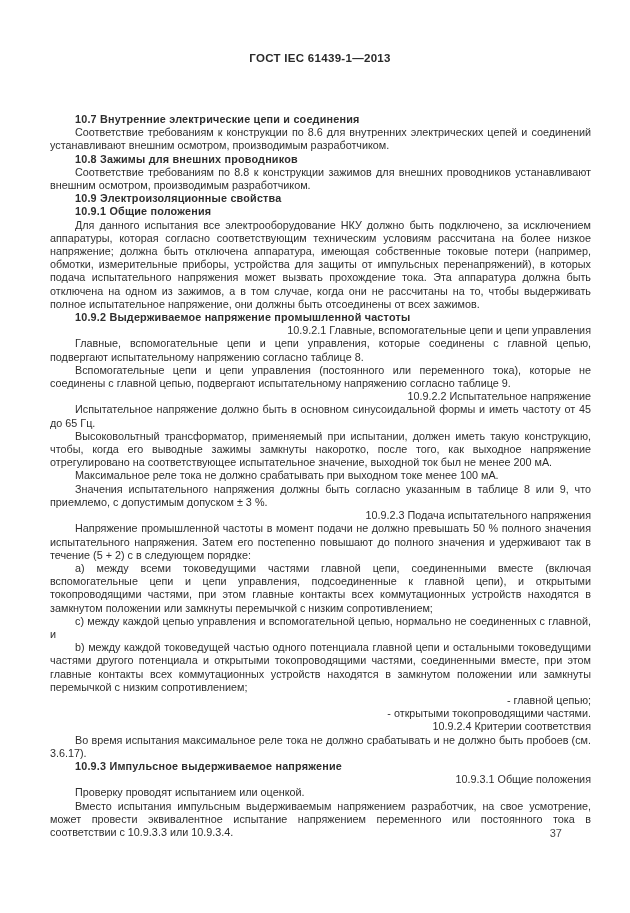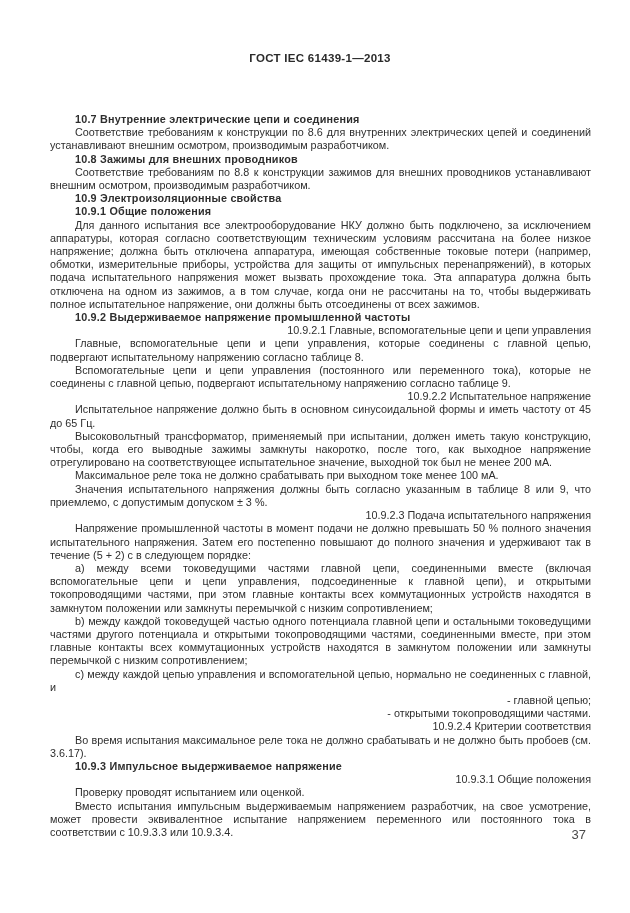--- a/index.html
+++ b/index.html
@@ -50,22 +50,22 @@
   }
   .content p.subheading {
     text-align: right;
   }
   .content p.list-item {
     text-align: right;
   }
   .page-number {
     position: absolute;
     top: 827px;
-    right: 44px;
-    font-size: 13px;
+    right: 68px;
+    font-size: 11px;
     color: #4a4a4a;
   }
 </style>
 </head>
 <body>
 
 <div class="page">
   <div class="running-header">ГОСТ IEC 61439-1—2013</div>
 
   <div class="content">
@@ -81,22 +81,22 @@
       <p class="paragraph">Главные, вспомогательные цепи и цепи управления, которые соединены с главной цепью, подвергают испытательному напряжению согласно таблице 8.</p>
       <p class="paragraph">Вспомогательные цепи и цепи управления (постоянного или переменного тока), которые не соединены с главной цепью, подвергают испытательному напряжению согласно таблице 9.</p>
       <p class="subheading">10.9.2.2 Испытательное напряжение</p>
       <p class="paragraph">Испытательное напряжение должно быть в основном синусоидальной формы и иметь частоту от 45 до 65 Гц.</p>
       <p class="paragraph">Высоковольтный трансформатор, применяемый при испытании, должен иметь такую конструкцию, чтобы, когда его выводные зажимы замкнуты накоротко, после того, как выходное напряжение отрегулировано на соответствующее испытательное значение, выходной ток был не менее 200 мА.</p>
       <p class="paragraph">Максимальное реле тока не должно срабатывать при выходном токе менее 100 мА.</p>
       <p class="paragraph">Значения испытательного напряжения должны быть согласно указанным в таблице 8 или 9, что приемлемо, с допустимым допуском ± 3 %.</p>
       <p class="subheading">10.9.2.3 Подача испытательного напряжения</p>
       <p class="paragraph">Напряжение промышленной частоты в момент подачи не должно превышать 50 % полного значения испытательного напряжения. Затем его постепенно повышают до полного значения и удерживают так в течение (5 + 2) с в следующем порядке:</p>
       <p class="paragraph">a) между всеми токоведущими частями главной цепи, соединенными вместе (включая вспомогательные цепи и цепи управления, подсоединенные к главной цепи), и открытыми токопроводящими частями, при этом главные контакты всех коммутационных устройств находятся в замкнутом положении или замкнуты перемычкой с низким сопротивлением;</p>
+      <p class="paragraph">c) между каждой цепью управления и вспомогательной цепью, нормально не соединенных с главной, и</p>
       <p class="paragraph">b) между каждой токоведущей частью одного потенциала главной цепи и остальными токоведущими частями другого потенциала и открытыми токопроводящими частями, соединенными вместе, при этом главные контакты всех коммутационных устройств находятся в замкнутом положении или замкнуты перемычкой с низким сопротивлением;</p>
-      <p class="paragraph">c) между каждой цепью управления и вспомогательной цепью, нормально не соединенных с главной, и</p>
       <p class="list-item">- главной цепью;</p>
       <p class="list-item">- открытыми токопроводящими частями.</p>
       <p class="subheading">10.9.2.4 Критерии соответствия</p>
       <p class="paragraph">Во время испытания максимальное реле тока не должно срабатывать и не должно быть пробоев (см. 3.6.17).</p>
       <p class="heading">10.9.3 Импульсное выдерживаемое напряжение</p>
       <p class="subheading">10.9.3.1 Общие положения</p>
       <p class="paragraph">Проверку проводят испытанием или оценкой.</p>
       <p class="paragraph">Вместо испытания импульсным выдерживаемым напряжением разработчик, на свое усмотрение, может провести эквивалентное испытание напряжением переменного или постоянного тока в соответствии с 10.9.3.3 или 10.9.3.4.</p>
     </div>
 

